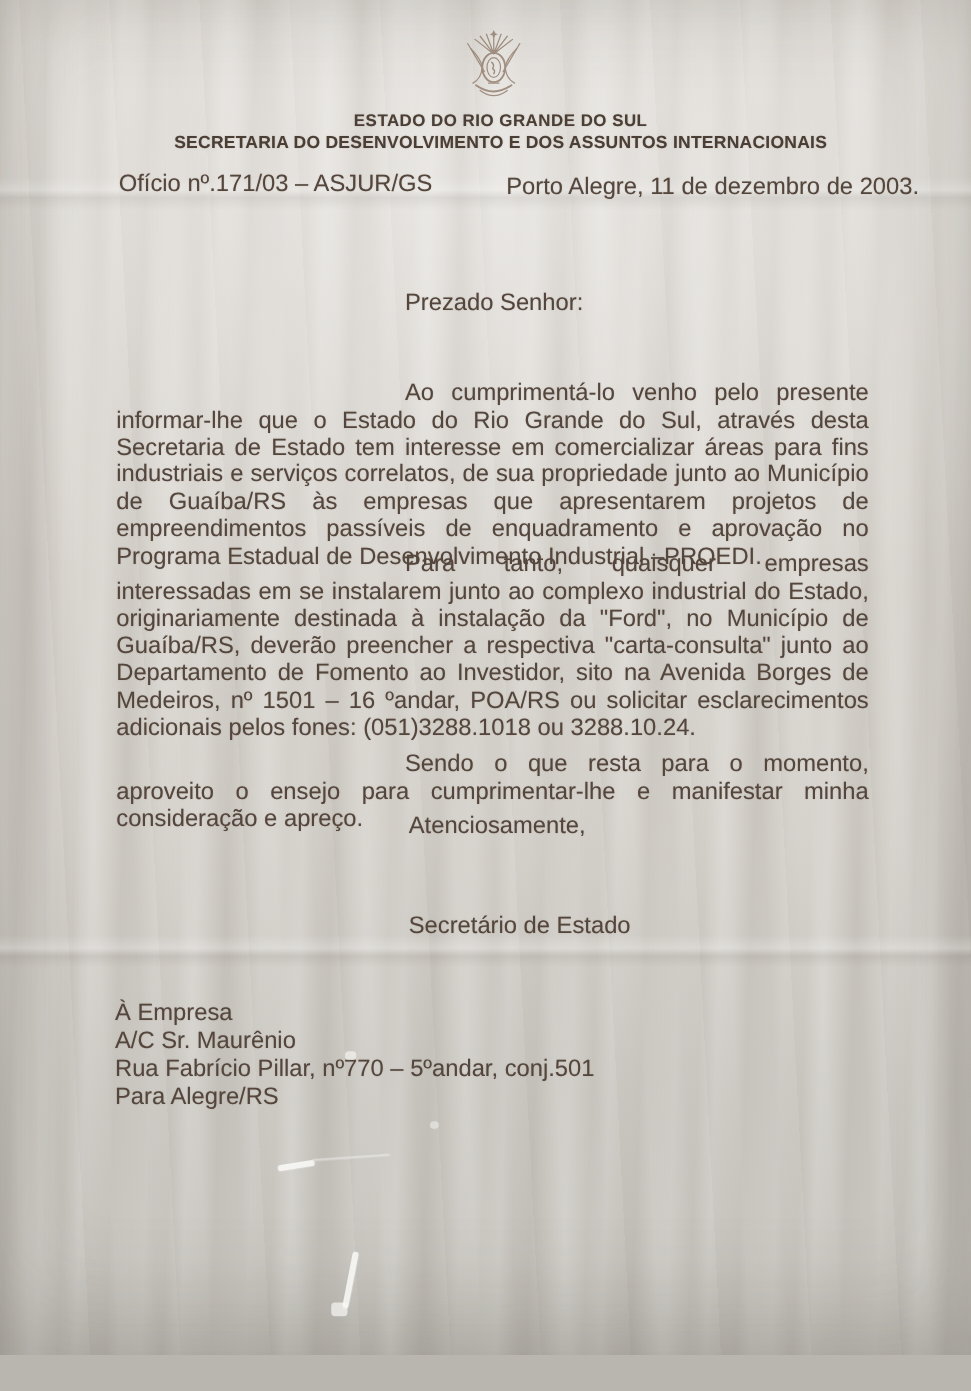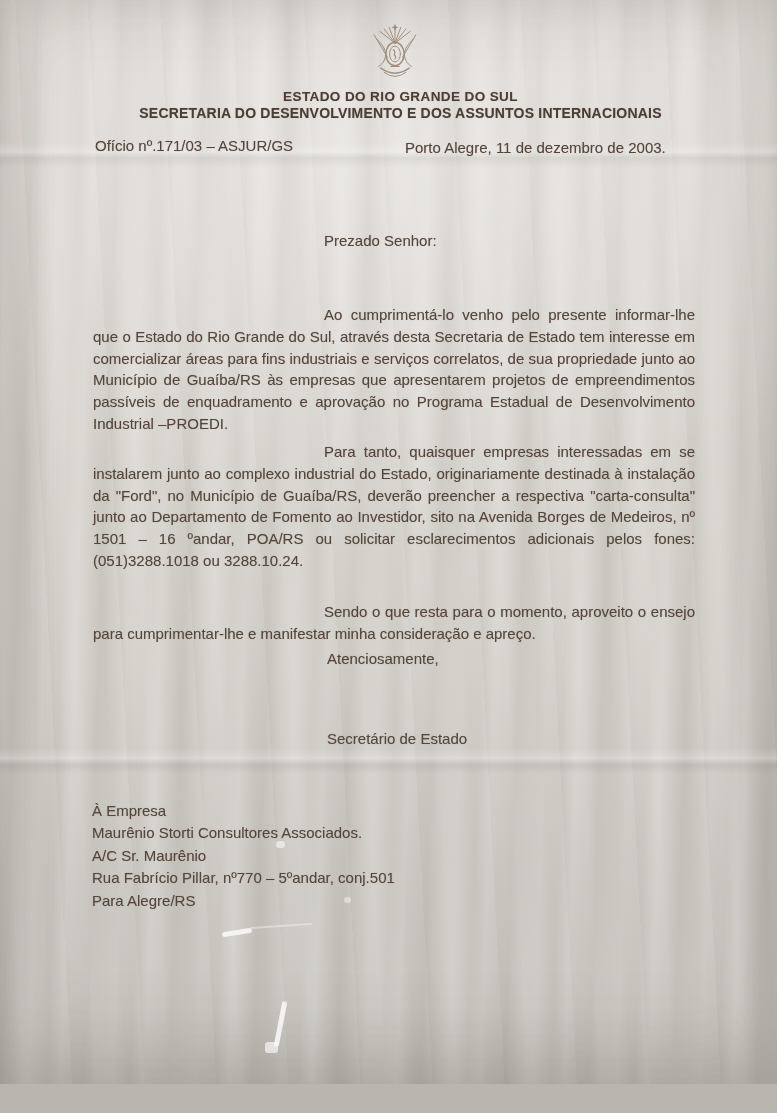--- a/index.html
+++ b/index.html
@@ -22,21 +22,21 @@
       linear-gradient(180deg,#dcd8d2 0%, #d8d4ce 38%, #d3cfc9 62%, #cbc8c2 80%, #c7c4be 100%);
     box-shadow: inset 0 0 70px rgba(88,82,74,0.22), inset 0 -46px 70px rgba(88,82,74,0.14);
   }
   .crease{position:absolute;left:0;width:100%;height:26px;pointer-events:none;}
   .crease-1{top:142px;background:linear-gradient(180deg,rgba(255,255,255,0) 0%,rgba(255,255,255,0.20) 38%,rgba(112,106,98,0.10) 62%,rgba(255,255,255,0) 100%);}
   .crease-2{top:748px;background:linear-gradient(180deg,rgba(255,255,255,0) 0%,rgba(255,255,255,0.22) 40%,rgba(112,106,98,0.12) 65%,rgba(255,255,255,0) 100%);}
   .crest{position:absolute;left:370px;top:23px;width:50px;height:62px;opacity:0.78;}
   .org-line{position:absolute;left:12px;width:777px;text-align:center;font-weight:bold;color:#4b3e34;text-shadow:0 0 1px rgba(75,62,52,0.35);}
   .org-line1{top:89px;font-size:13.5px;letter-spacing:0.4px;}
   .org-line2{top:105px;font-size:14px;letter-spacing:0.2px;}
-  .txt{font-size:15px;text-shadow:0 0 1px rgba(84,70,60,0.32);}
+  .txt{font-size:19px;text-shadow:0 0 1px rgba(84,70,60,0.32);}
   .refline{position:absolute;top:137px;left:95px;}
   .dateline{position:absolute;top:139px;left:405px;}
   .salutation{position:absolute;top:232px;left:324px;}
   .para{position:absolute;left:93px;width:602px;line-height:21.8px;text-align:justify;text-indent:231px;margin:0;}
   .p1{top:304px;}
   .p2{top:441px;}
   .p3{top:585px;margin-top:16px;}
   .closing{position:absolute;top:650px;left:327px;text-align:right;}
   .sig-name{position:absolute;top:709px;left:327px;}
   .sig-title{position:absolute;top:730px;left:327px;}
@@ -82,21 +82,20 @@
   <p class="txt para p1">Ao cumprimentá-lo venho pelo presente informar-lhe que o Estado do Rio Grande do Sul, através desta Secretaria de Estado tem interesse em comercializar áreas para fins industriais e serviços correlatos, de sua propriedade junto ao Município de Guaíba/RS às empresas que apresentarem projetos de empreendimentos passíveis de enquadramento e aprovação no Programa Estadual de Desenvolvimento Industrial –PROEDI.</p>
   <p class="txt para p2">Para tanto, quaisquer empresas interessadas em se instalarem junto ao complexo industrial do Estado, originariamente destinada à instalação da "Ford", no Município de Guaíba/RS, deverão preencher a respectiva "carta-consulta" junto ao Departamento de Fomento ao Investidor, sito na Avenida Borges de Medeiros, nº 1501 – 16 ºandar, POA/RS ou solicitar esclarecimentos adicionais pelos fones: (051)3288.1018 ou 3288.10.24.</p>
   <p class="txt para p3">Sendo o que resta para o momento, aproveito o ensejo para cumprimentar-lhe e manifestar minha consideração e apreço.</p>
 
   <div class="txt closing">Atenciosamente,</div>
 
   <div class="txt sig-title">Secretário de Estado</div>
 
   <div class="txt recipient">
     <div>À Empresa</div>
-    <div>Maurênio Storti Consultores Associados.</div>
     <div>A/C Sr. Maurênio</div>
     <div>Rua Fabrício Pillar, nº770 – 5ºandar, conj.501</div>
     <div>Para Alegre/RS</div>
   </div>
 
   <div class="scratch scratch-dash"></div>
   <div class="scratch scratch-hair"></div>
   <div class="scratch scratch-slash"></div>
   <div class="scratch scratch-blob"></div>
   <div class="scratch speck-1"></div>

